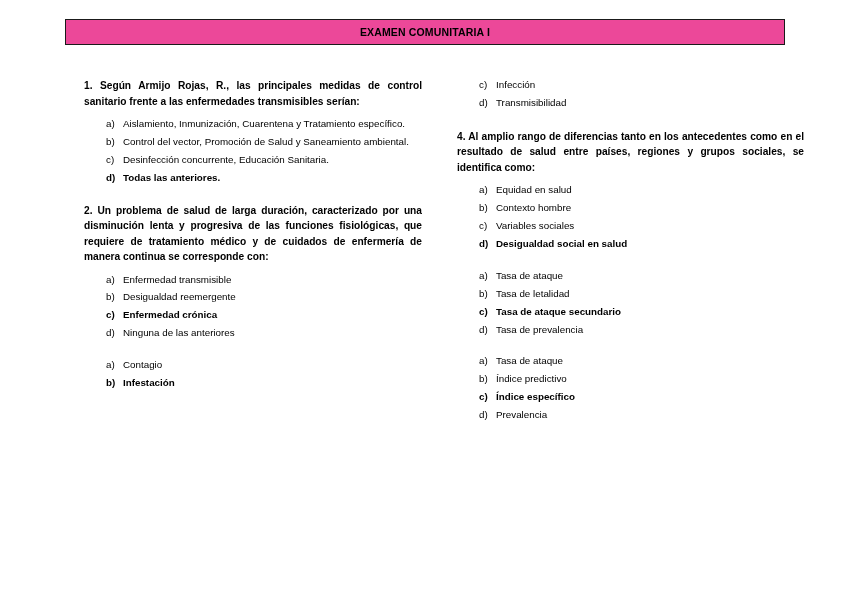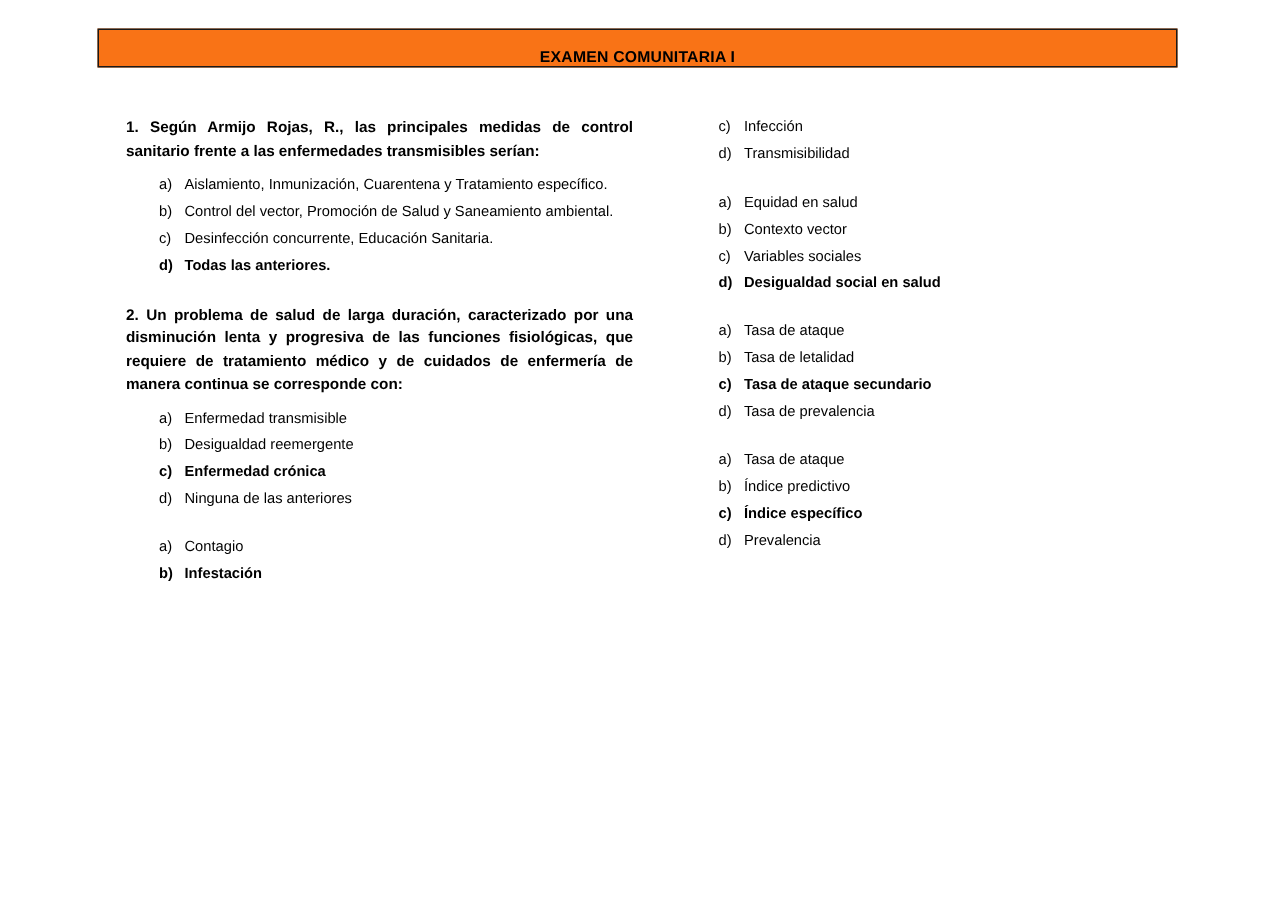--- a/index.html
+++ b/index.html
@@ -25,23 +25,23 @@
   
   .header-box {
     position: absolute;
     left: 65px;
     top: 19px;
     width: 720px;
     height: 26px;
     border: 1.5px solid #1a1a1a;
     box-sizing: border-box;
     display: flex;
-    align-items: flex-end;
+    align-items: center;
     justify-content: center;
-    background: #f97316;
+    background: #ec4899;
   }
   .header-title {
     font-size: 10.5px;
     font-weight: bold;
     letter-spacing: 0.15px;
     color: #000000;
     white-space: nowrap;
   }
   
   .columns {
@@ -194,28 +194,29 @@
             <span class="opt-marker">c)</span>
             <span class="opt-text">Infección</span>
           </li>
           <li class="opt">
             <span class="opt-marker">d)</span>
             <span class="opt-text">Transmisibilidad</span>
           </li>
         </ul>
       <div id="right-questions">
           <div class="qblock">
+            <p class="qtext">4. Al amplio rango de diferencias tanto en los antecedentes como en el resultado de salud entre países, regiones y grupos sociales, se identifica como:</p>
             <ul class="options">
               <li class="opt">
                 <span class="opt-marker">a)</span>
                 <span class="opt-text">Equidad en salud</span>
               </li>
               <li class="opt">
                 <span class="opt-marker">b)</span>
-                <span class="opt-text">Contexto vector</span>
+                <span class="opt-text">Contexto hombre</span>
               </li>
               <li class="opt">
                 <span class="opt-marker">c)</span>
                 <span class="opt-text">Variables sociales</span>
               </li>
               <li class="opt correct">
                 <span class="opt-marker">d)</span>
                 <span class="opt-text">Desigualdad social en salud</span>
               </li>
             </ul>

